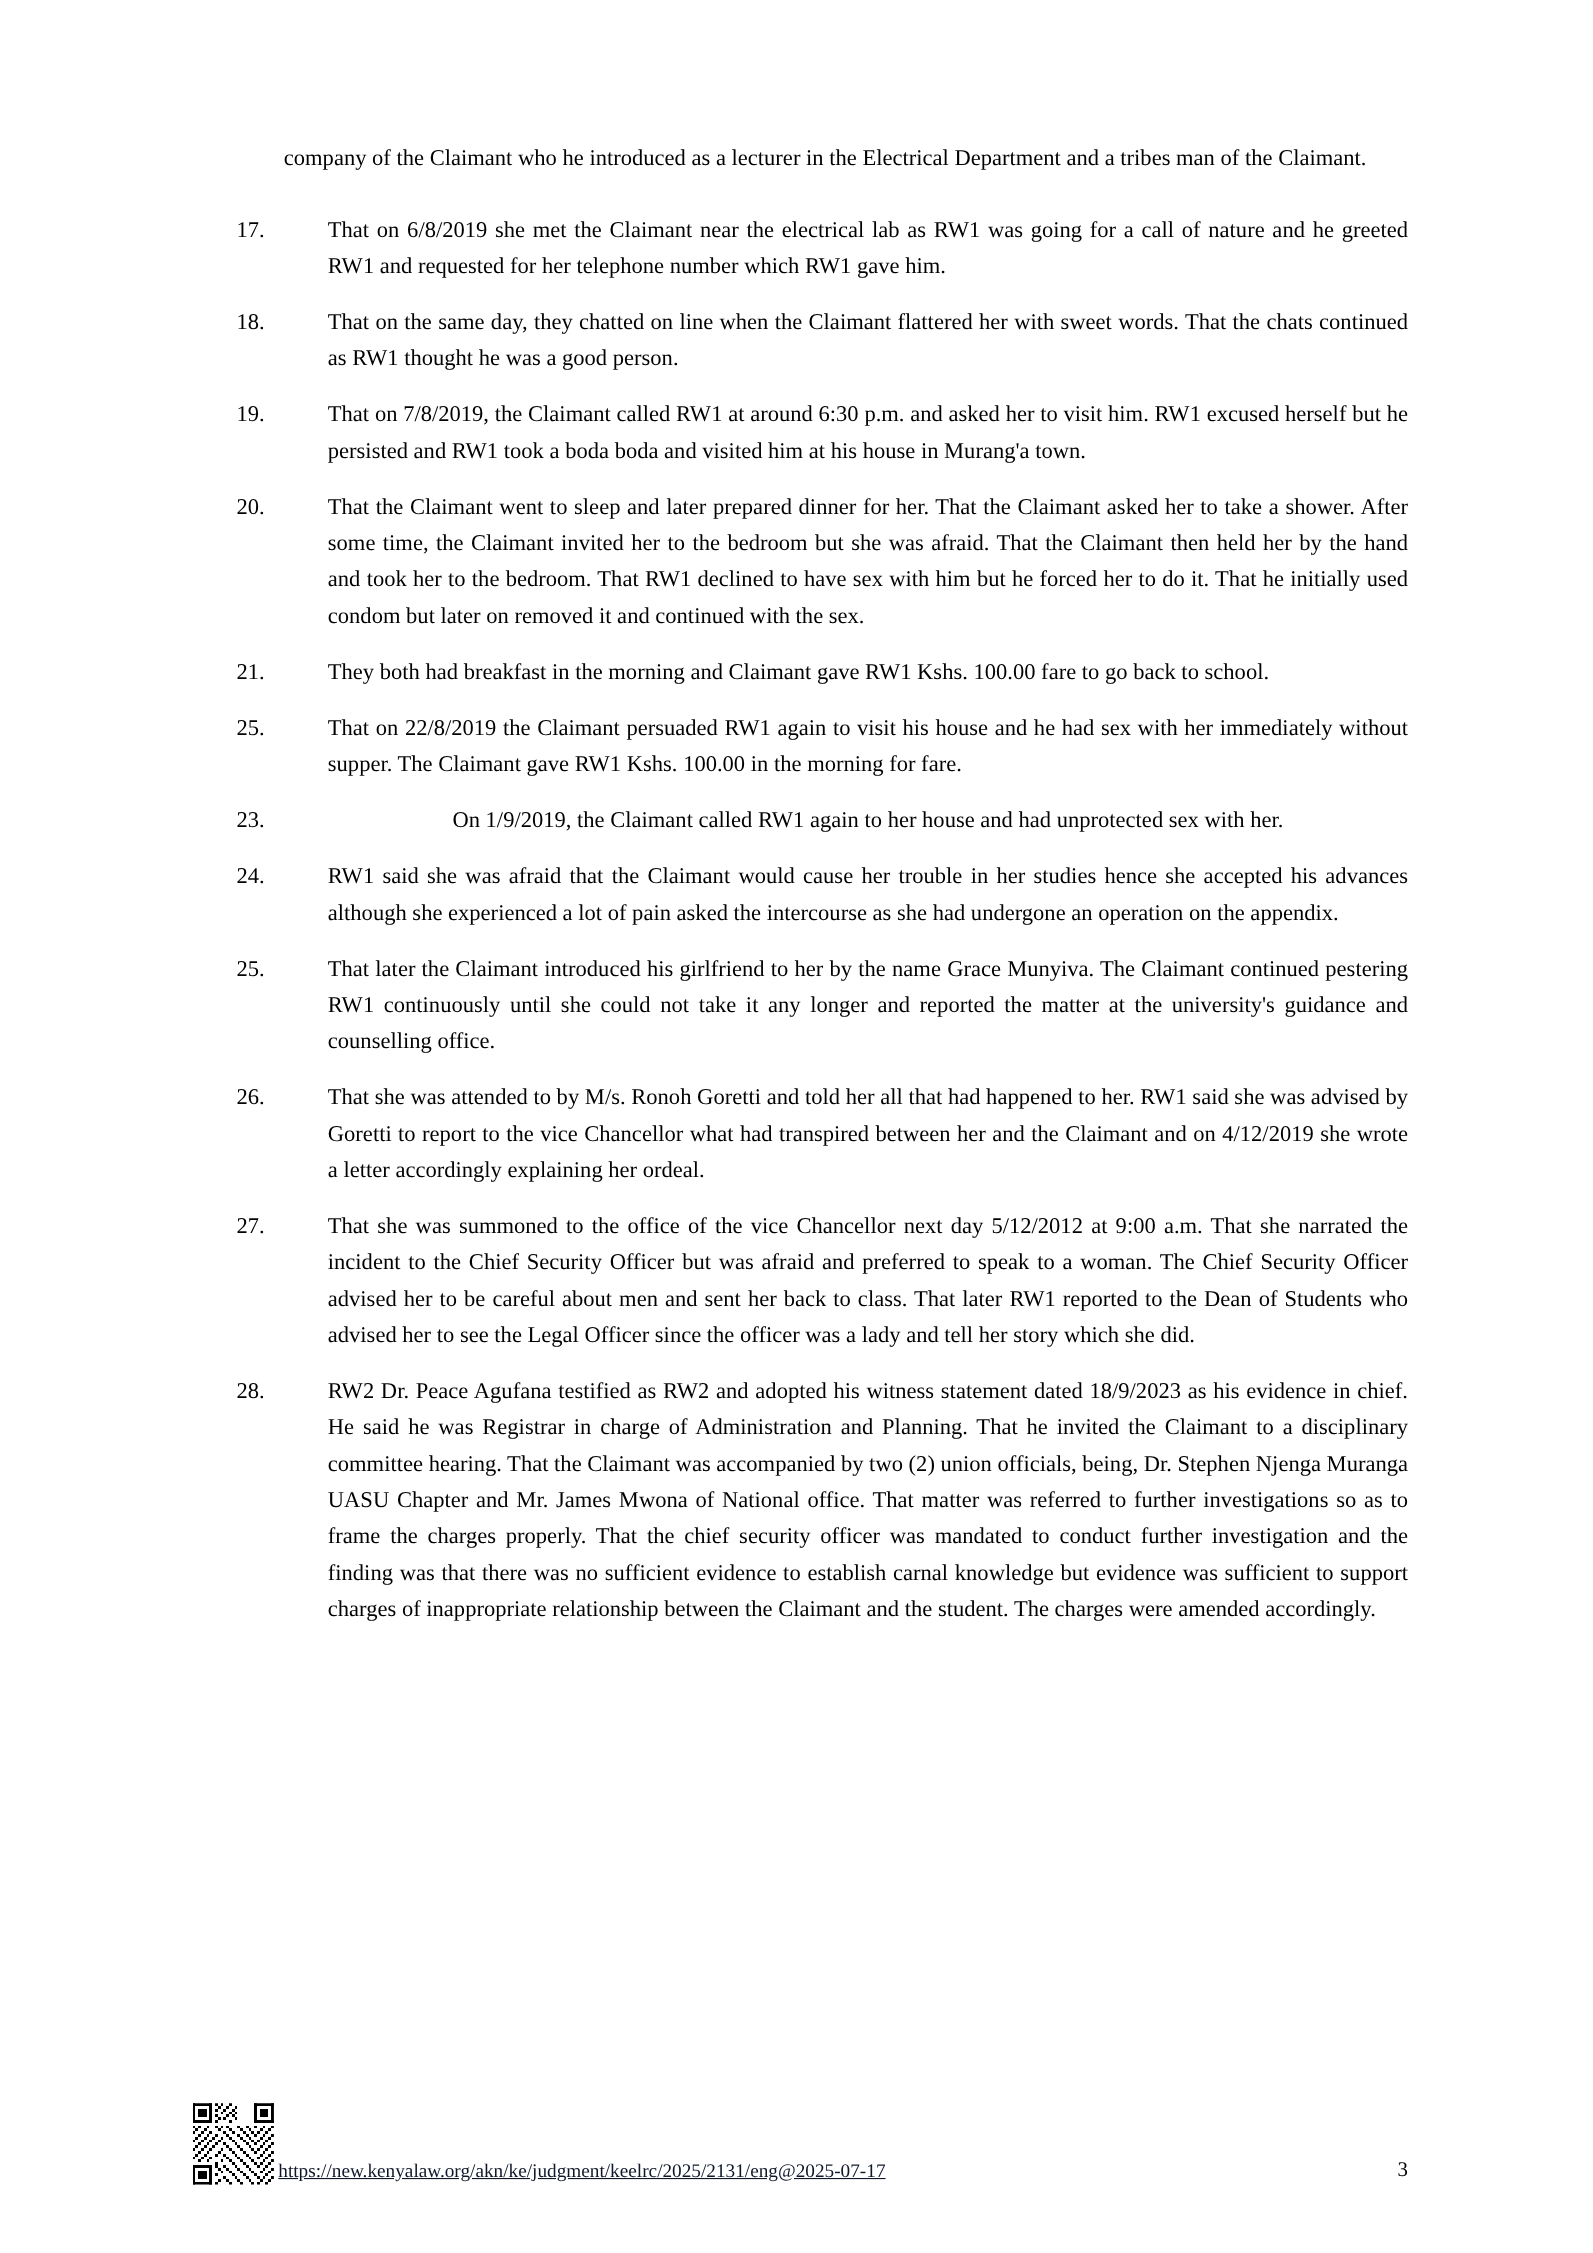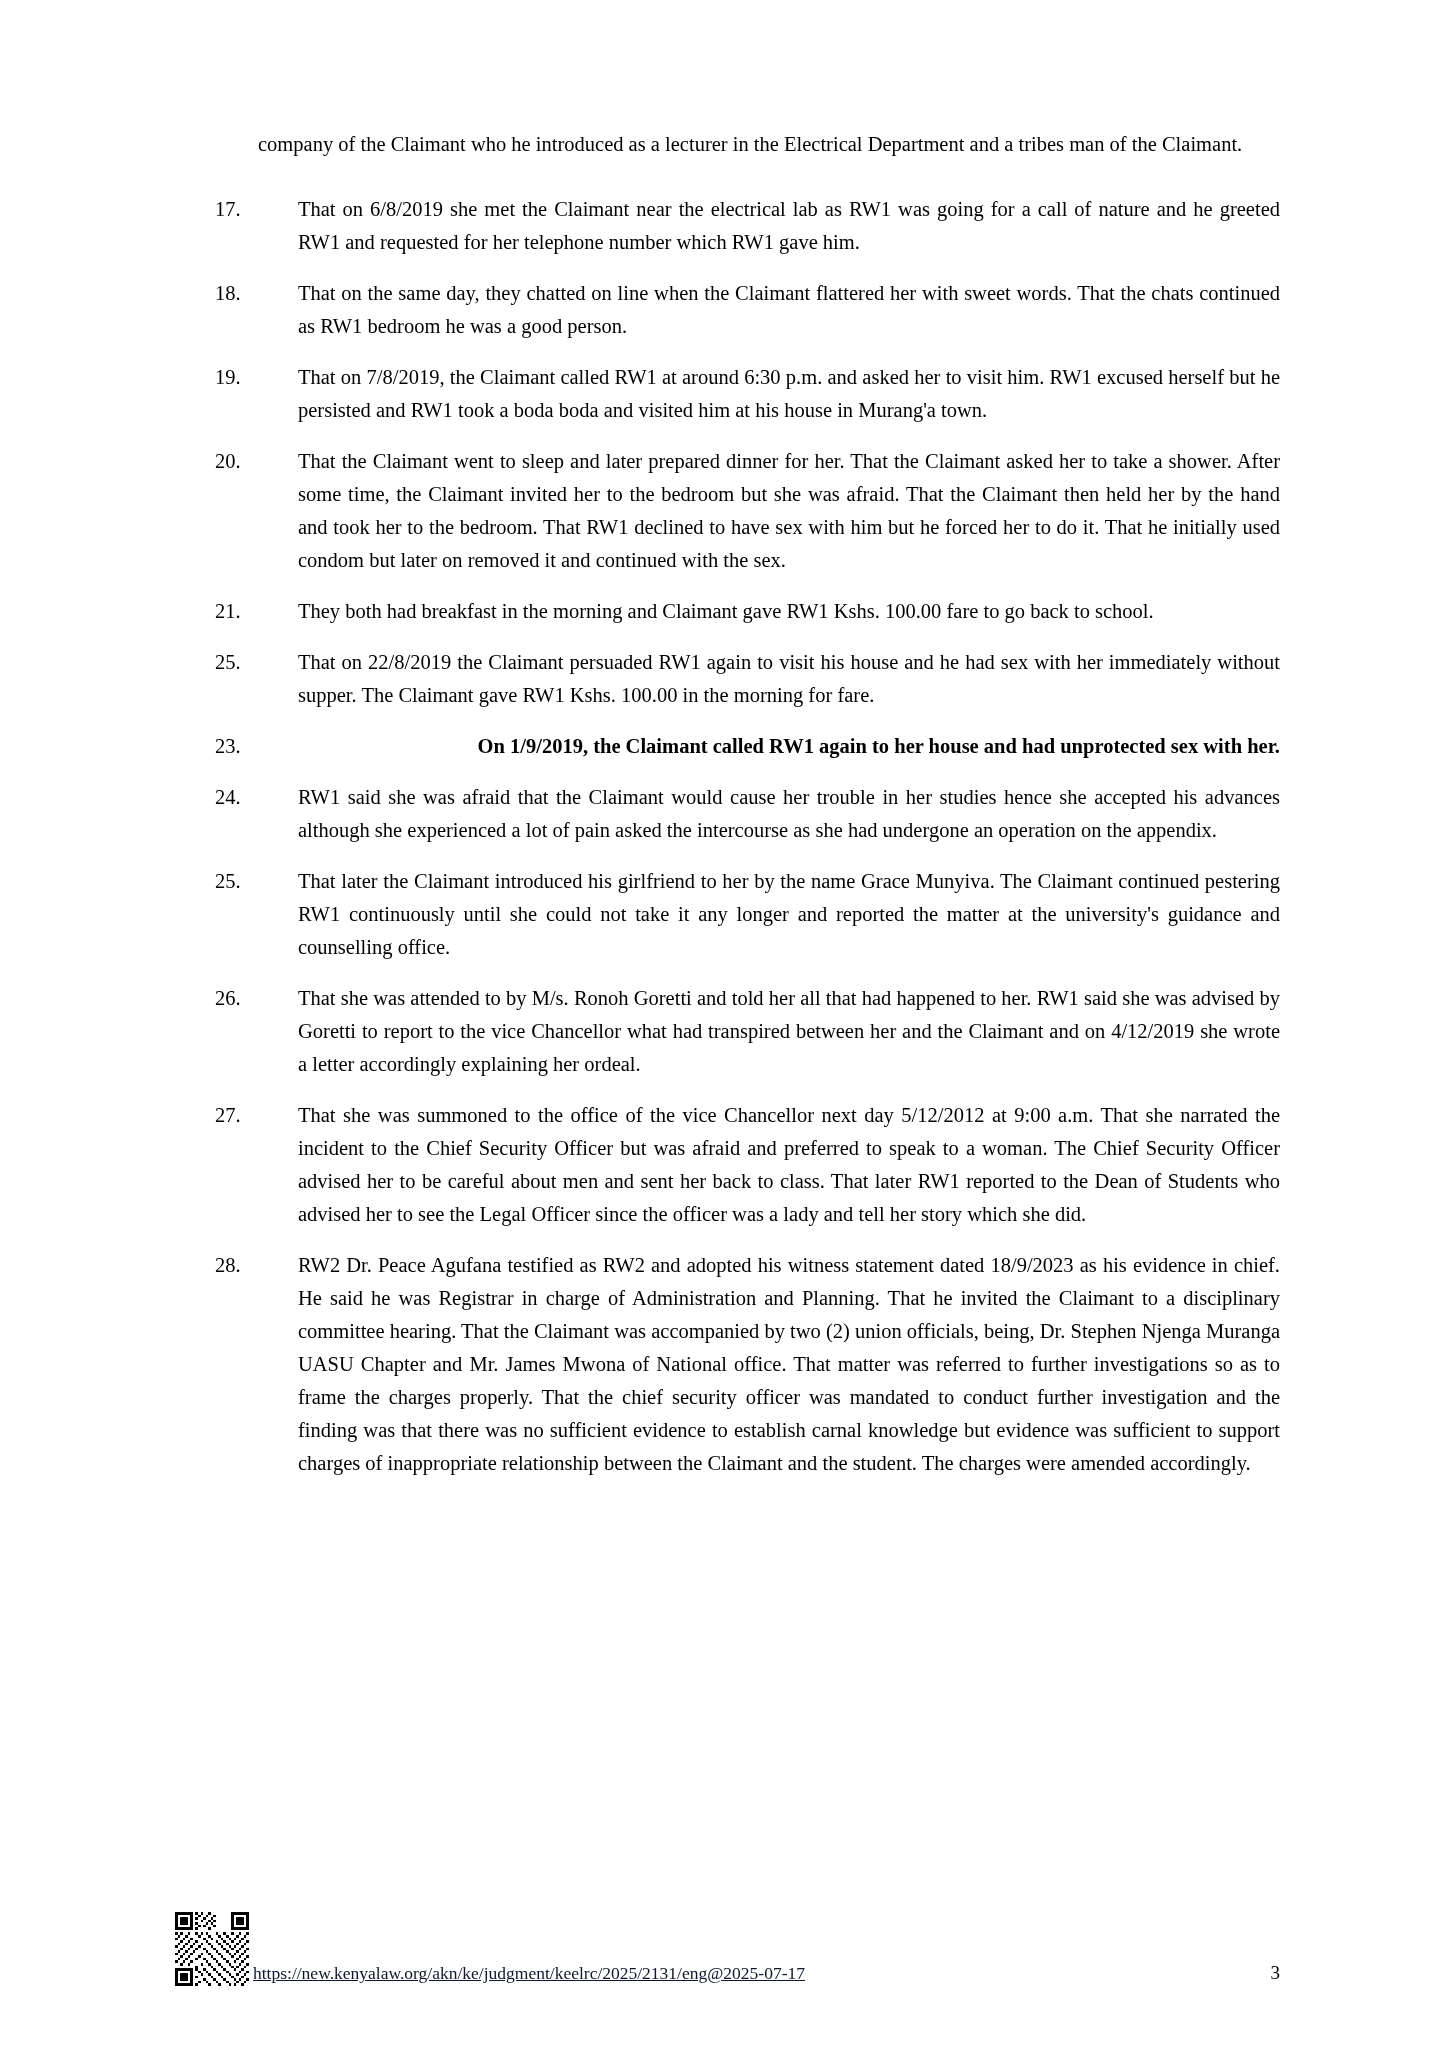--- a/index.html
+++ b/index.html
@@ -51,22 +51,21 @@
   }
   .item-text {
     flex: 1 1 auto;
     font-size: 20.5px;
     line-height: 33px;
     text-align: justify;
     text-justify: inter-word;
     padding-left: 21px;
   }
   .item-text.nojust {
-    text-align: right;
-    font-weight: bold;
+    text-align: center;
   }
   .footer {
     position: absolute;
     left: 175px;
     bottom: 62px;
     width: 1105px;
     height: 80px;
   }
   .qr {
     position: absolute;
@@ -101,21 +100,21 @@
 
     <p class="intro-para">company of the Claimant who he introduced as a lecturer in the Electrical Department and a tribes man of the Claimant.</p>
 
     <div class="item">
       <div class="item-num">17.</div>
       <div class="item-text">That on 6/8/2019 she met the Claimant near the electrical lab as RW1 was going for a call of nature and he greeted RW1 and requested for her telephone number which RW1 gave him.</div>
     </div>
 
     <div class="item">
       <div class="item-num">18.</div>
-      <div class="item-text">That on the same day, they chatted on line when the Claimant flattered her with sweet words. That the chats continued as RW1 bedroom he was a good person.</div>
+      <div class="item-text">That on the same day, they chatted on line when the Claimant flattered her with sweet words. That the chats continued as RW1 thought he was a good person.</div>
     </div>
 
     <div class="item">
       <div class="item-num">19.</div>
       <div class="item-text">That on 7/8/2019, the Claimant called RW1 at around 6:30 p.m. and asked her to visit him. RW1 excused herself but he persisted and RW1 took a boda boda and visited him at his house in Murang'a town.</div>
     </div>
 
     <div class="item">
       <div class="item-num">20.</div>
       <div class="item-text">That the Claimant went to sleep and later prepared dinner for her. That the Claimant asked her to take a shower. After some time, the Claimant invited her to the bedroom but she was afraid. That the Claimant then held her by the hand and took her to the bedroom. That RW1 declined to have sex with him but he forced her to do it. That he initially used condom but later on removed it and continued with the sex.</div>

